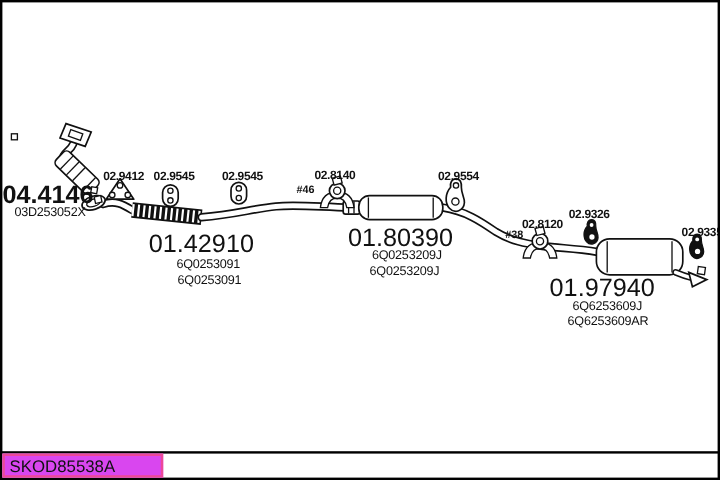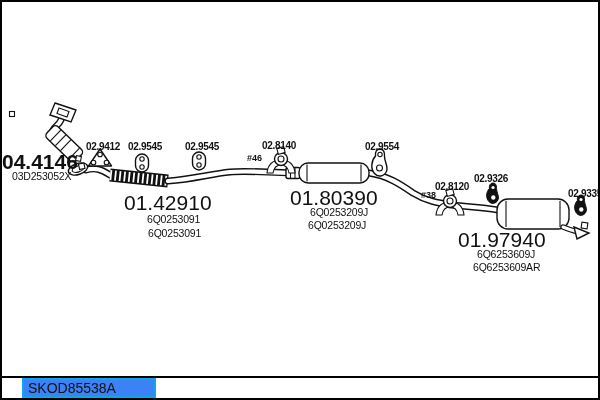--- a/index.html
+++ b/index.html
@@ -8,22 +8,22 @@
     font-family:"Liberation Sans",sans-serif;overflow:hidden;
   }
   .outer-frame{
     position:absolute;left:0;top:0;width:596px;height:396px;
     border:2px solid #000;pointer-events:none;
   }
   .diagram-svg{position:absolute;left:0;top:0;}
   .divider{position:absolute;left:0;top:376px;width:600px;height:2px;background:#000;}
   .code-box{
     position:absolute;left:2px;top:378px;width:126px;height:16px;
-    border:2px solid #0ea5e9;background:#3b82f6;
-    font-size:14px;line-height:16px;padding-left:4px;color:#111;margin-left:20px;
+    border:2px solid #ec4899;background:#d946ef;
+    font-size:14px;line-height:16px;padding-left:4px;color:#111;
   }
   
   .pipe-outer{fill:none;stroke:#111;stroke-width:7;stroke-linecap:round;}
   .pipe-inner{fill:none;stroke:#fff;stroke-width:4.2;stroke-linecap:round;}
   .tail-outer{fill:none;stroke:#111;stroke-width:5.5;stroke-linecap:round;}
   .tail-inner{fill:none;stroke:#fff;stroke-width:3;stroke-linecap:round;}
   .shape{fill:#fff;stroke:#111;stroke-width:1.4;}
   .shape-thin{fill:#fff;stroke:#111;stroke-width:1.1;}
   .ln{fill:none;stroke:#111;stroke-width:1.1;}
   .flex-core{fill:none;stroke:#111;stroke-width:13;stroke-linecap:butt;}

